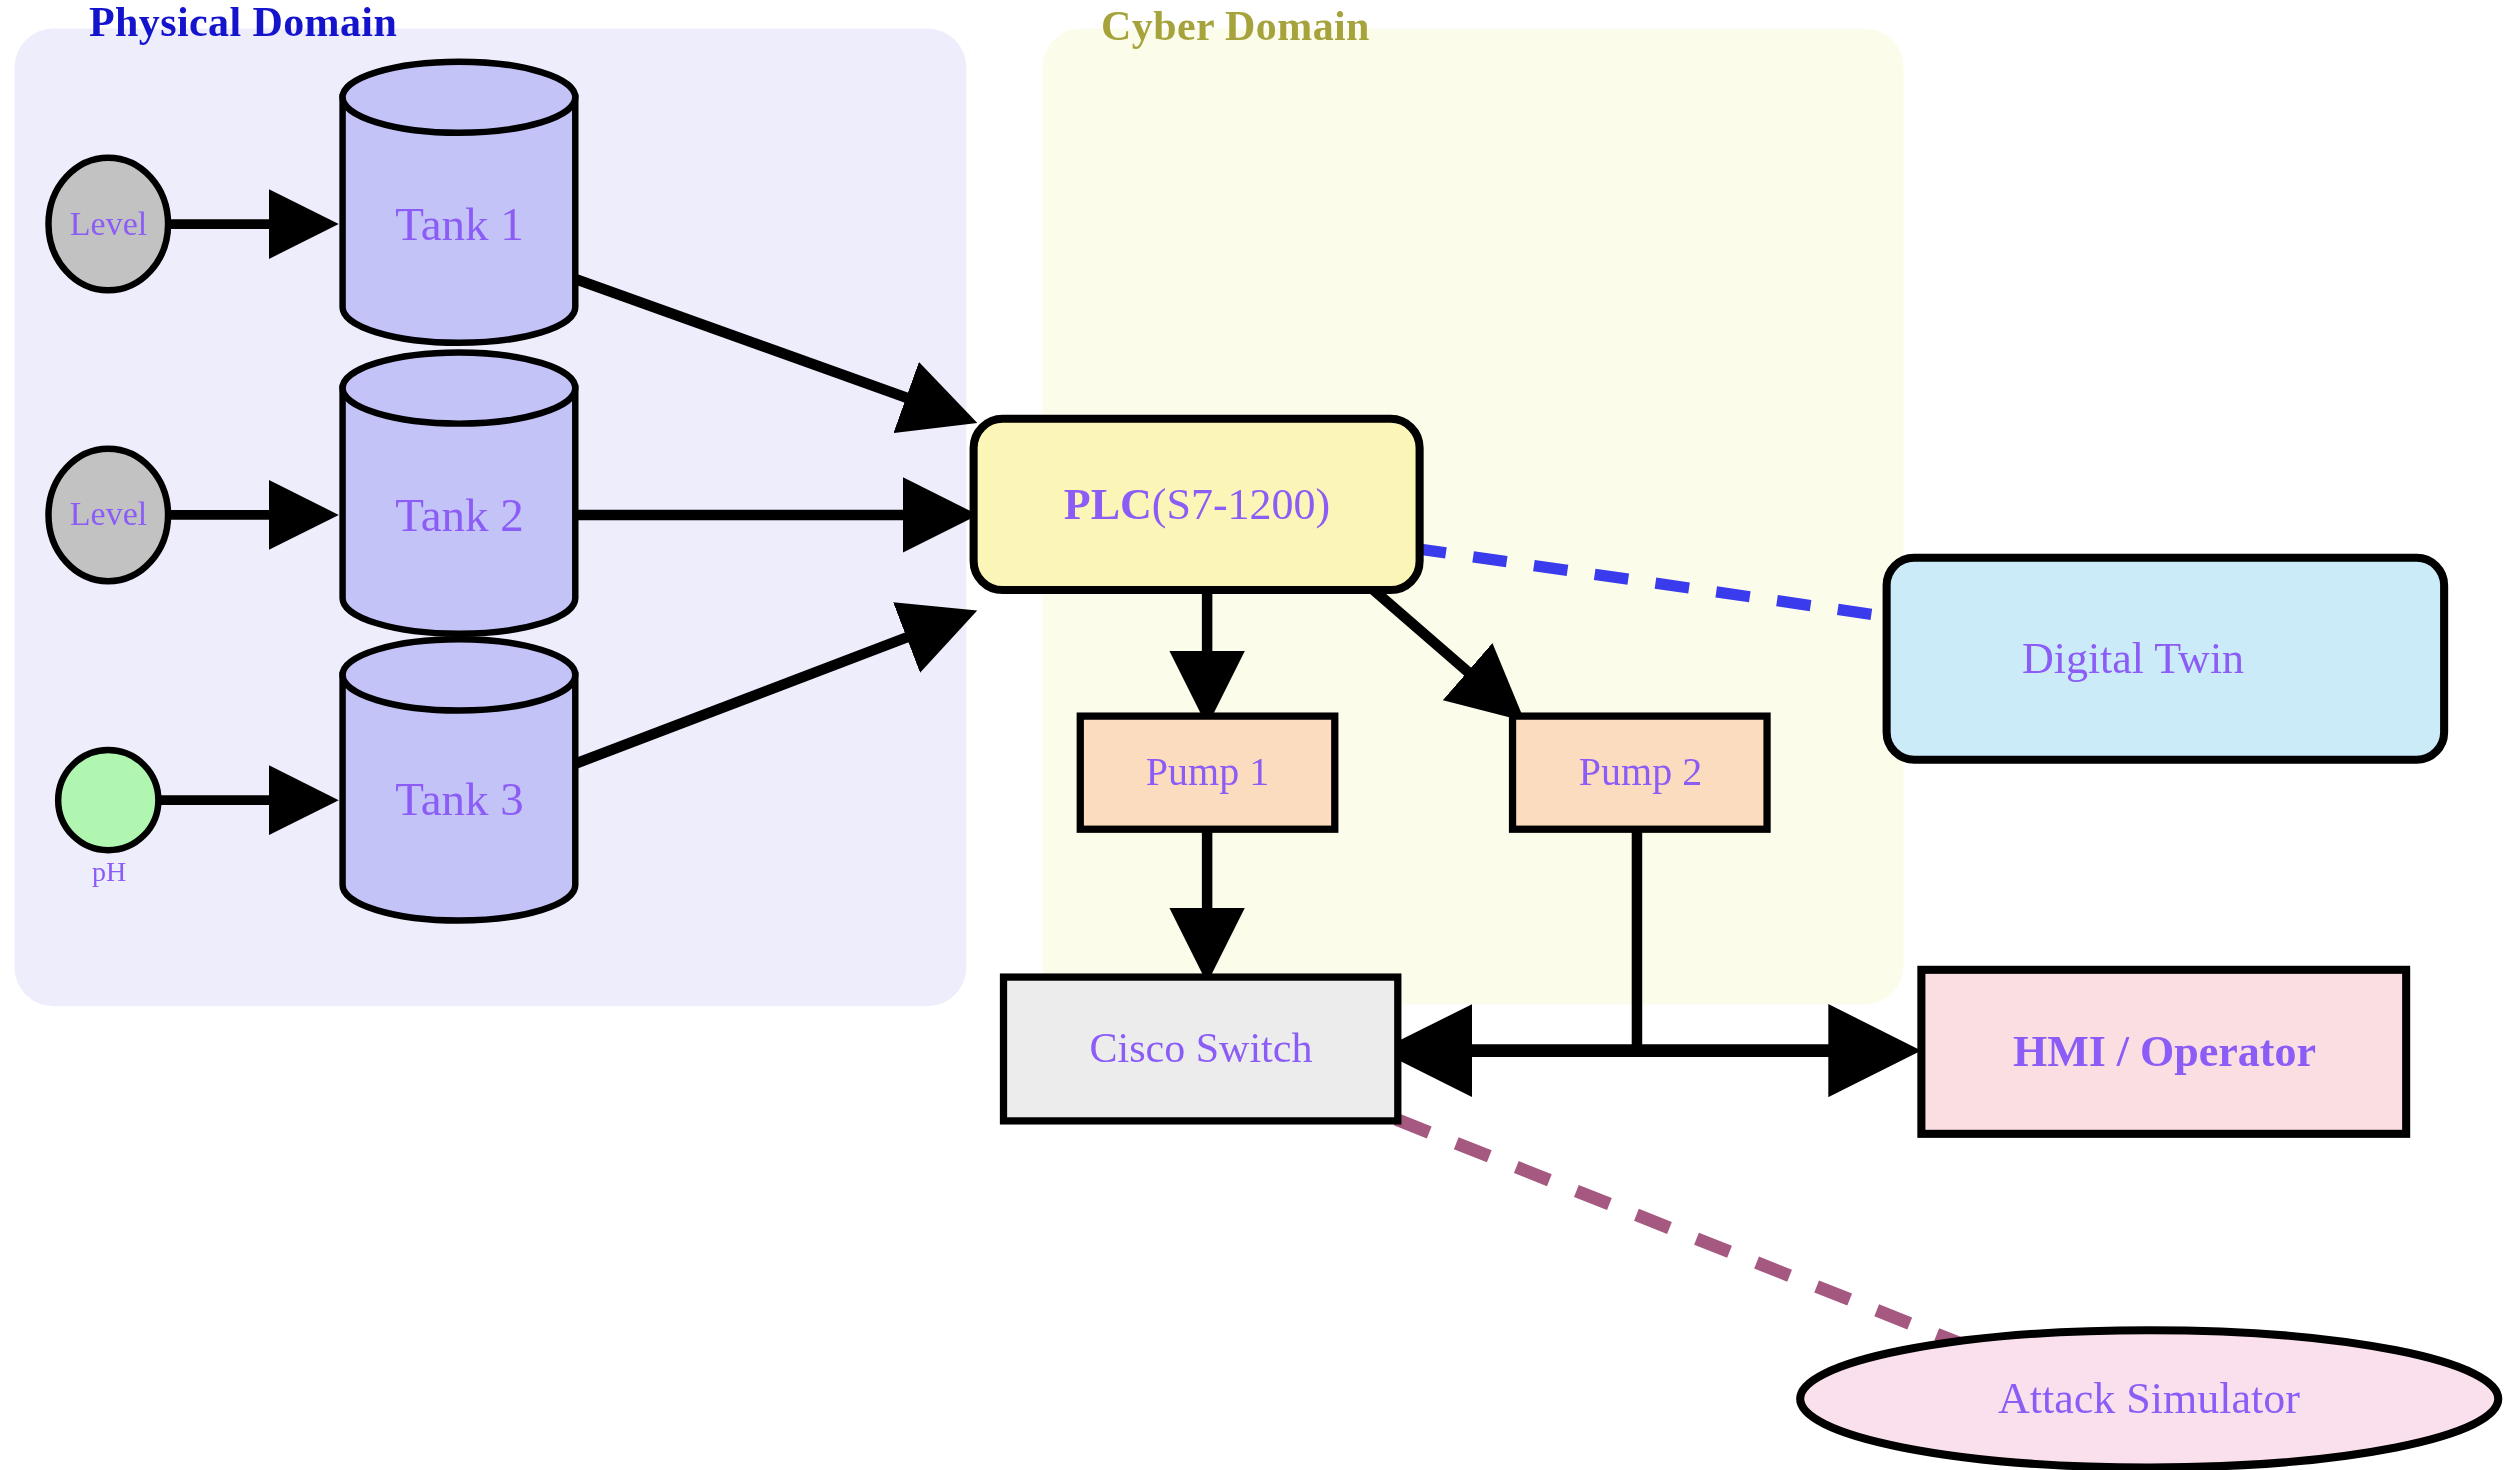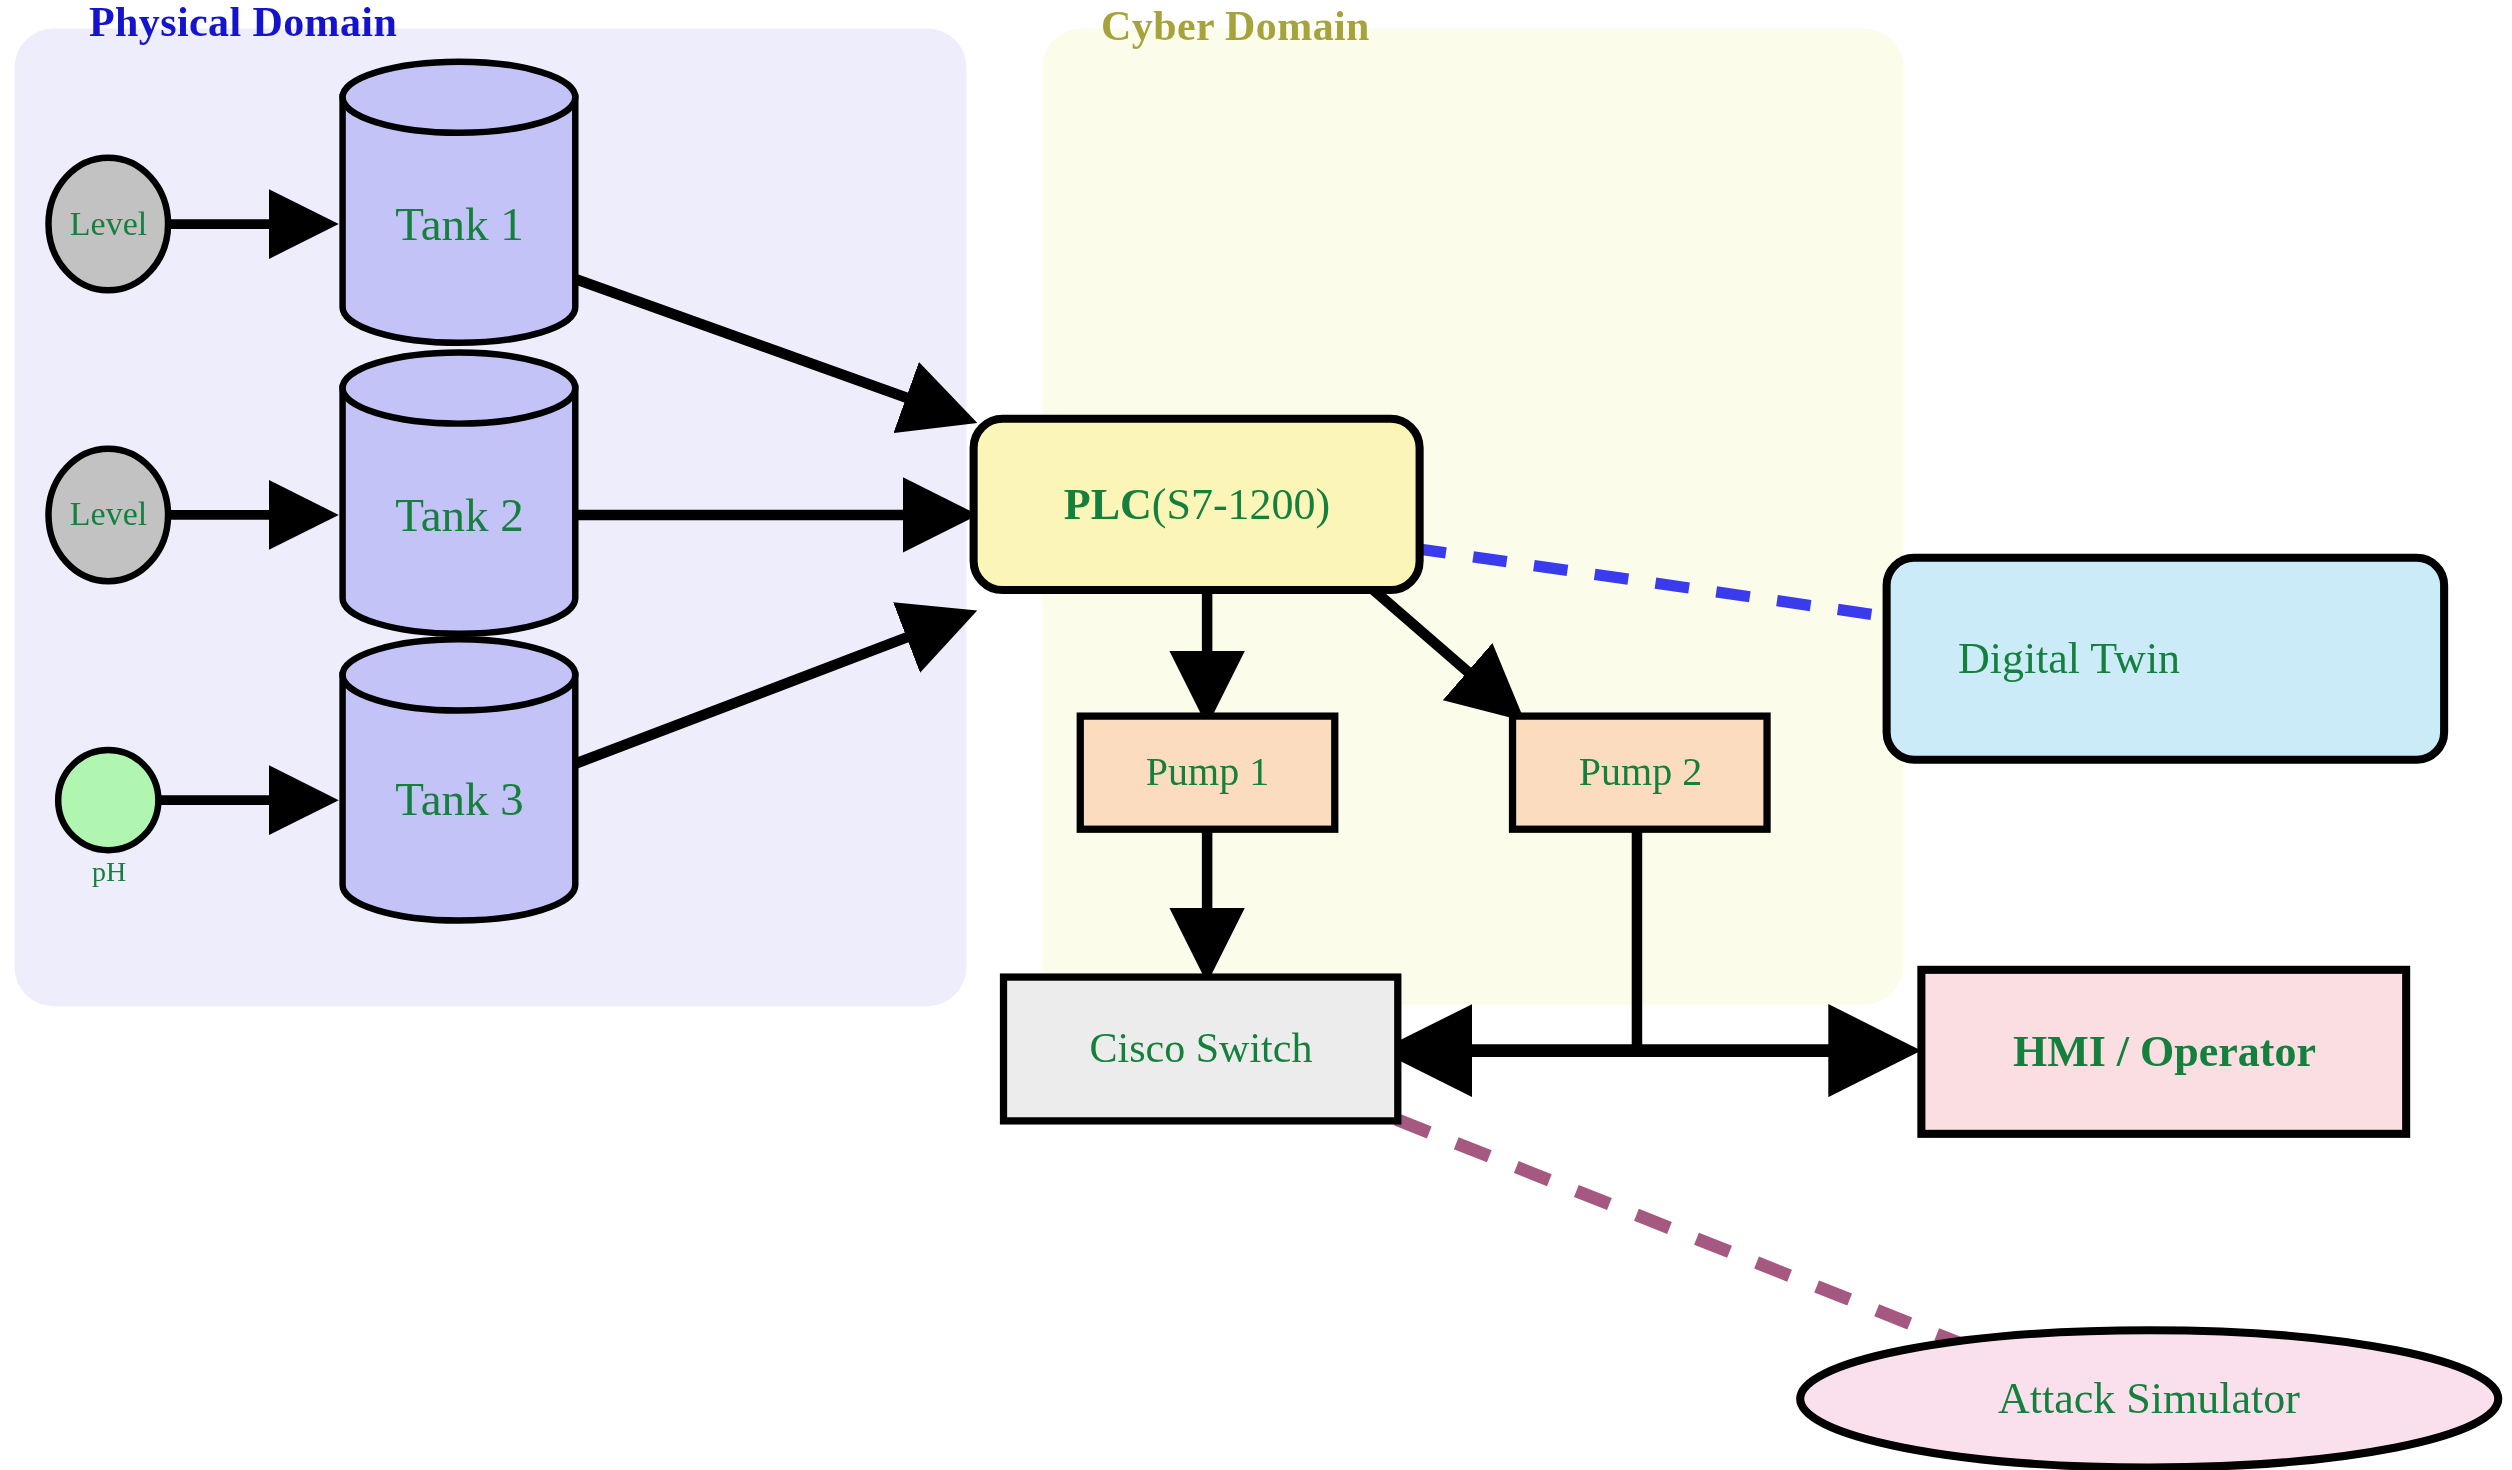--- a/index.html
+++ b/index.html
@@ -31,21 +31,21 @@
     font-size: 42px;
     white-space: nowrap;
     letter-spacing: 0.4px;
   }
   .node-label {
     position: absolute;
     display: flex;
     align-items: center;
     justify-content: center;
     text-align: center;
-    color: #15803d;
+    color: #8b5cf6;
     pointer-events: none;
     line-height: 1.12;
   }
 </style>
 </head>
 <body>
 
 <div id="canvas">
 
   <svg class="layer" viewBox="0 0 3109 1820">
@@ -137,21 +137,21 @@
     <span style="font-weight:bold;">PLC</span>
       <span> (S7-1200)</span>
   </div>
 
   <div class="node-label" style="left:1080px; top:747px; width:255px; height:50px; font-size:40px;">Pump 1</div>
 
   <div class="node-label" style="left:1513px; top:747px; width:255px; height:50px; font-size:40px;">Pump 2</div>
 
   <div class="node-label" style="left:1004px; top:1023px; width:394px; height:52px; font-size:42px;">Cisco Switch</div>
 
-  <div class="node-label" style="left:1790px; top:574px; width:558px; height:170px; font-size:44px; flex-direction:row;gap:35px;">
+  <div class="node-label" style="left:1854px; top:574px; width:558px; height:170px; font-size:44px; flex-direction:row;gap:35px;">
     <span>Digital Twin</span>
   </div>
 
   <div class="node-label" style="left:1922px; top:1025px; width:485px; height:53px; font-size:44px; font-weight:bold;">HMI / Operator</div>
 
   <div class="node-label" style="left:1800px; top:1372px; width:698px; height:53px; font-size:44px;">Attack Simulator</div>
 
 </div>
 
 

